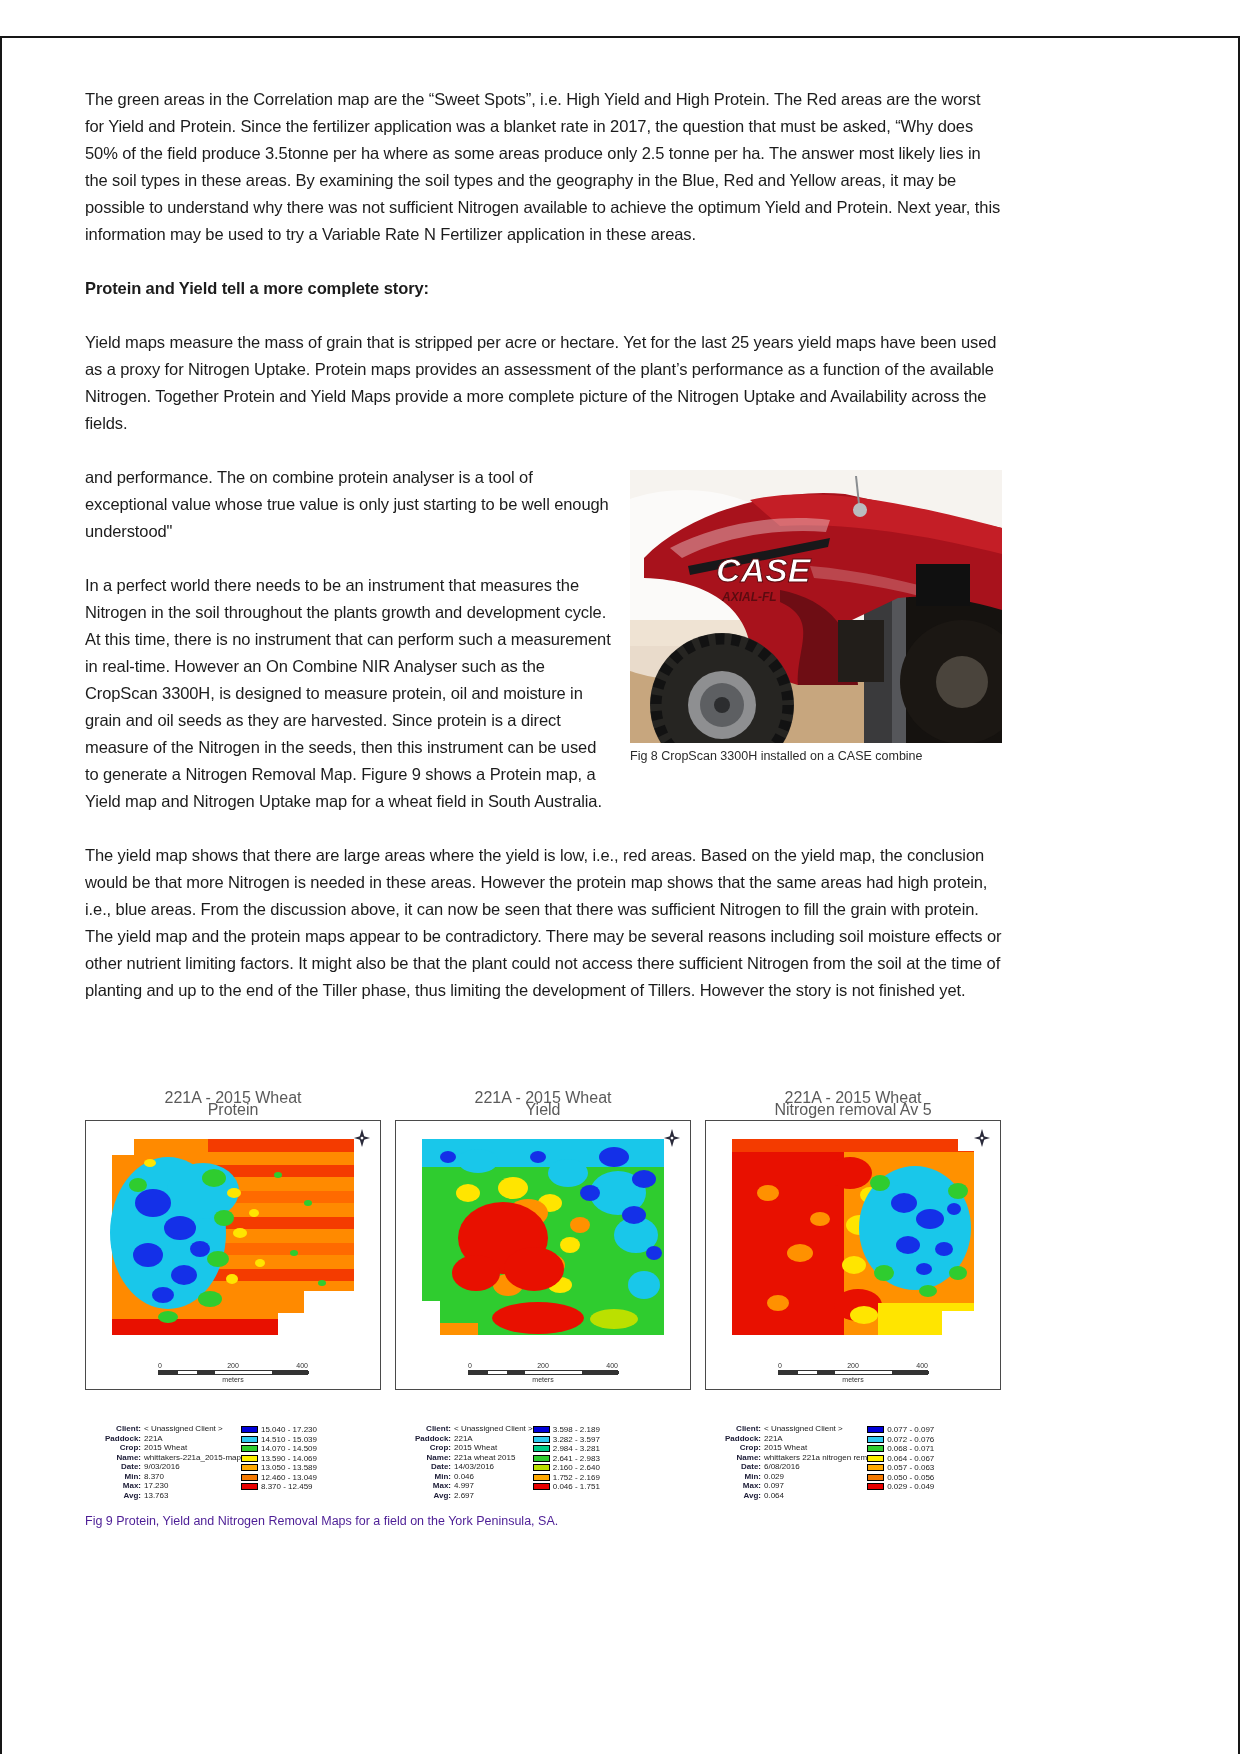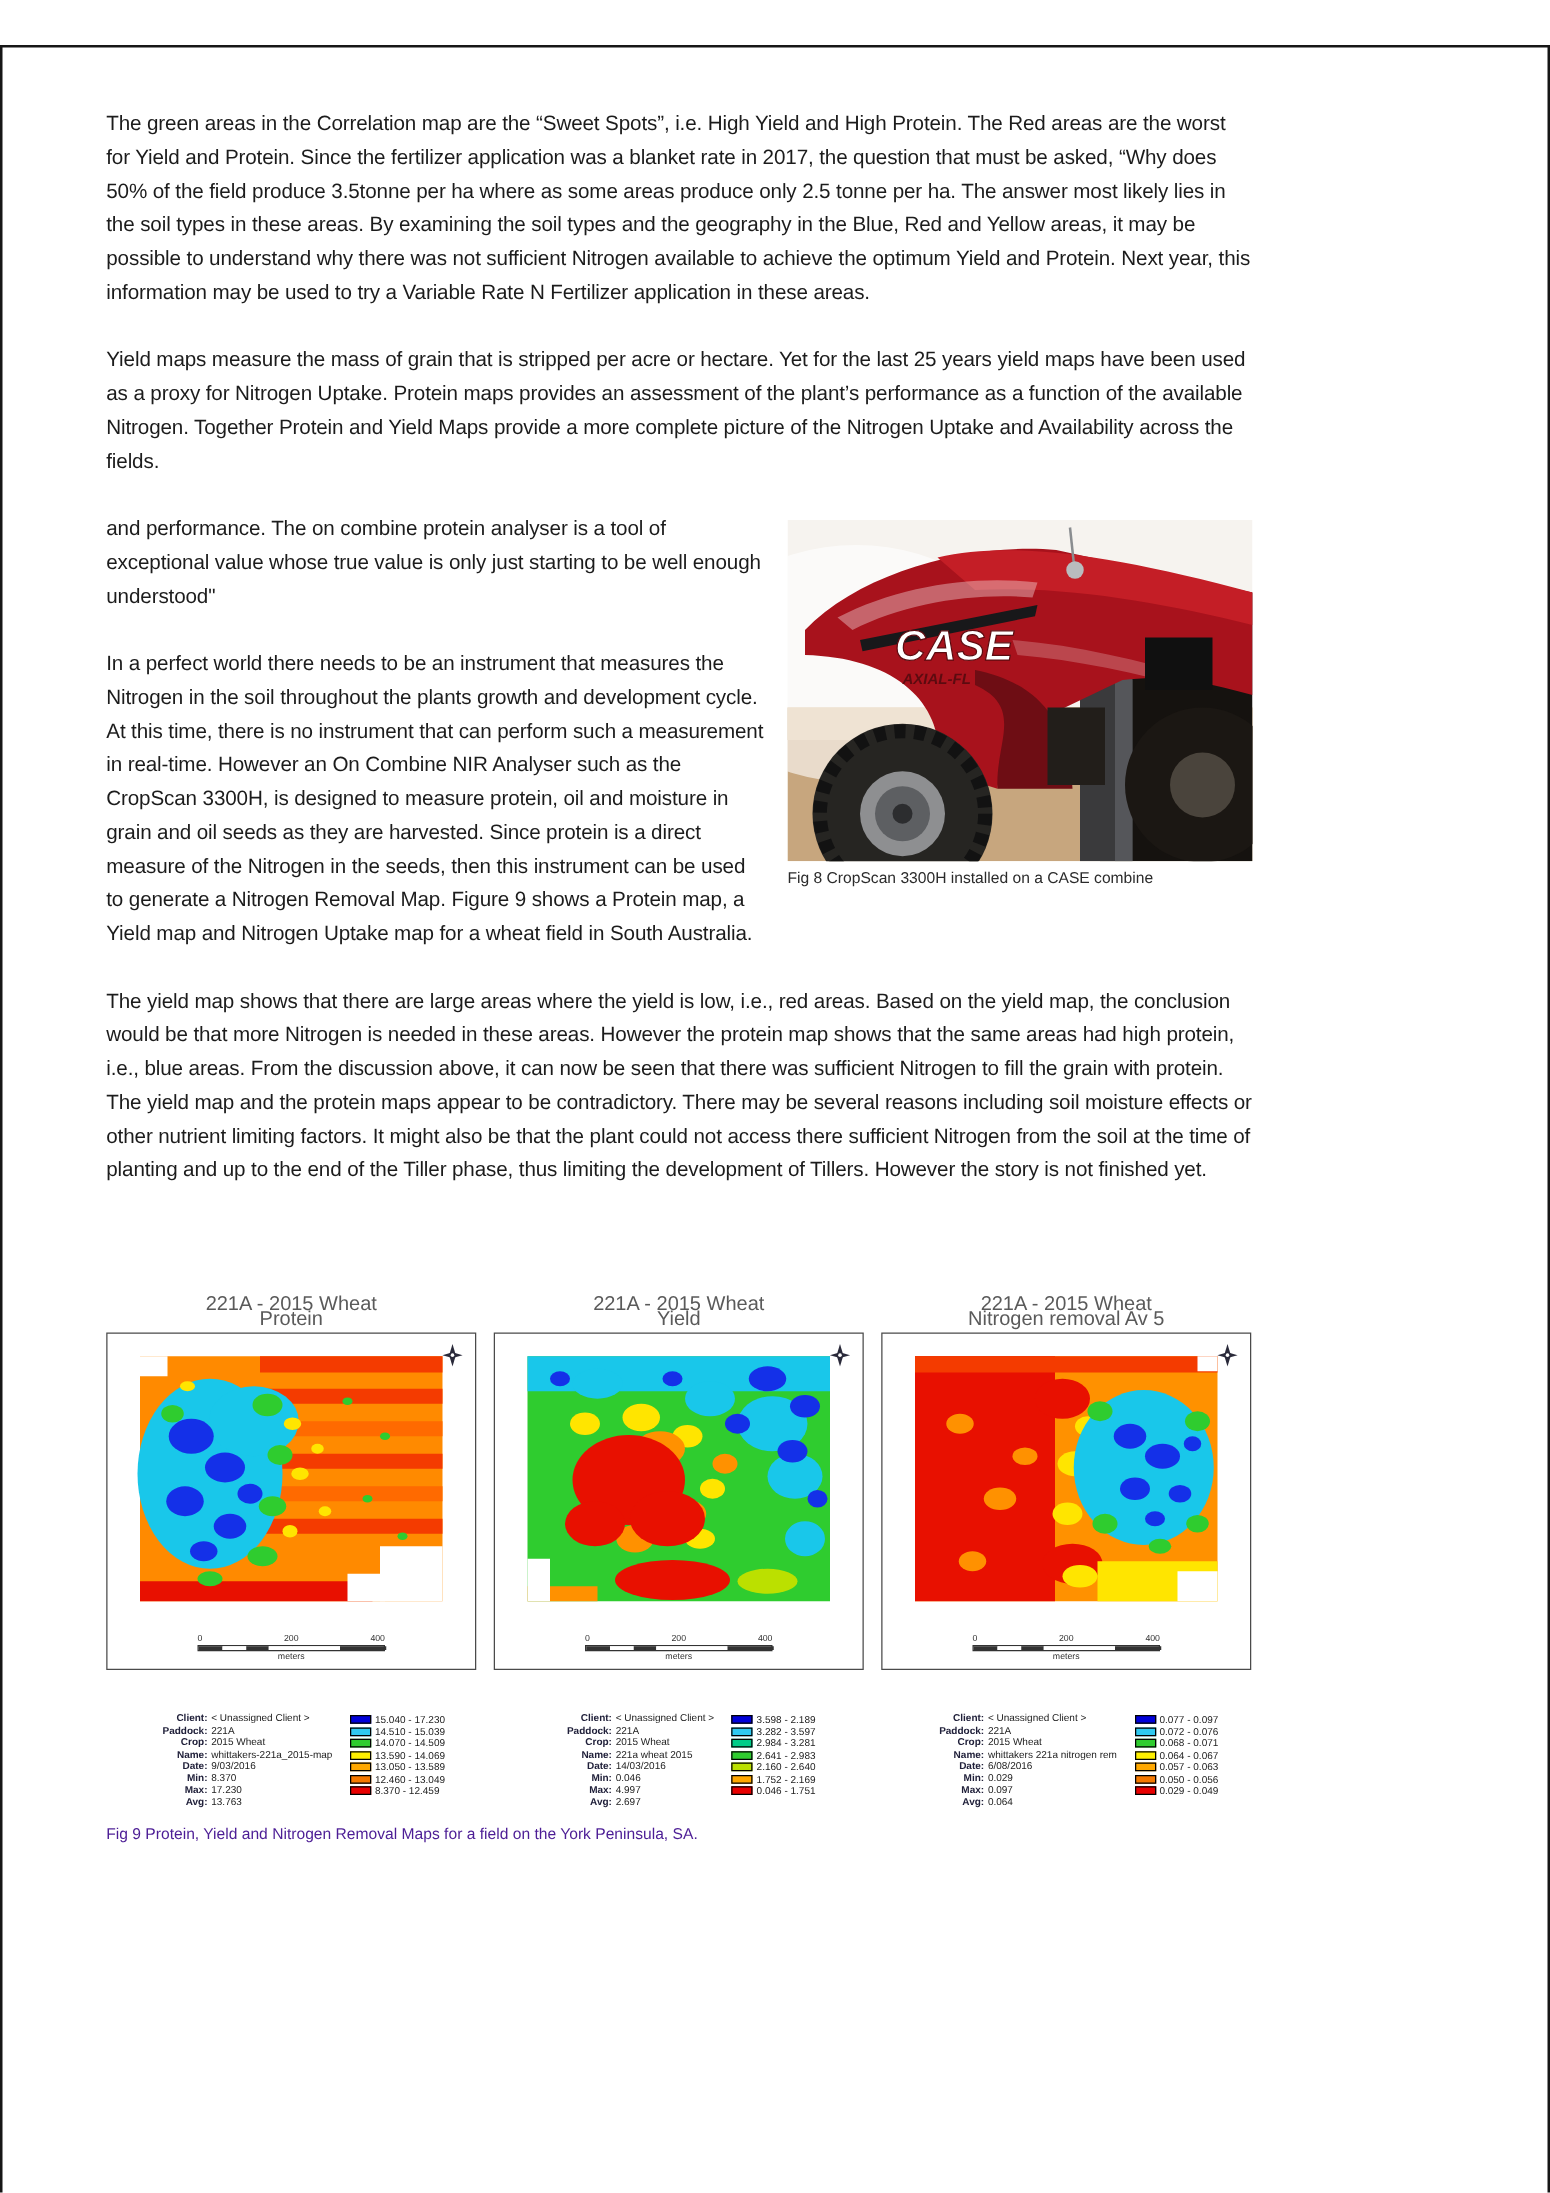--- a/index.html
+++ b/index.html
@@ -46,39 +46,40 @@
   .sb-l span:nth-child(2){ position:absolute; left:50%; transform:translateX(-50%); }
   .sb-l span:nth-child(3){ position:absolute; right:0; }
   .sb-bar { display:flex; height:5px; border:1px solid #333; box-sizing:border-box; }
   .sb-bar i { flex:0 0 18.75px; background:#ffffff; }
   .sb-bar i.b { background:#333333; }
   .sb-bar i.big { flex:0 0 37.5px; }
   .sb-u { text-align:center; font-size:7px; color:#333; margin-top:1px; }
 
   
   .legends-row { display:flex; gap:14px; margin-top:34px; }
-  .legend { width:296px; display:flex; justify-content:center; gap:14px; }
+  .legend { width:296px; display:flex; }
   .lg-fields { }
   .lf { display:flex; font-size:8px; line-height:9.5px; color:#20203a; }
   .ll { width:56px; text-align:right; font-weight:bold; margin-right:3px; white-space:nowrap; }
   .lv { color:#222; white-space:nowrap; }
   .lg-ranges { padding-top:1px; }
   .lr { display:flex; align-items:center; font-size:8px; line-height:9.5px; color:#222; }
   .sw { display:inline-block; width:17px; height:7px; border:1px solid #000; margin-right:3px; box-sizing:border-box; }
 
   .fig9cap { font-size:12.5px; color:#4c1d95; margin-top:14px; }
 </style>
 </head>
 <body>
 
 <div class="page">
   <div class="content">
 
     <div class="para">The green areas in the Correlation map are the “Sweet Spots”, i.e. High Yield and High Protein. The Red areas are the worst for Yield and Protein. Since the fertilizer application was a blanket rate in 2017, the question that must be asked, “Why does 50% of the field produce 3.5tonne per ha where as some areas produce only 2.5 tonne per ha. The answer most likely lies in the soil types in these areas. By examining the soil types and the geography in the Blue, Red and Yellow areas, it may be possible to understand why there was not sufficient Nitrogen available to achieve the optimum Yield and Protein. Next year, this information may be used to try a Variable Rate N Fertilizer application in these areas.</div>
 
+    <div class="para heading">Protein and Yield tell a more complete story:</div>
 
     <div class="para">Yield maps measure the mass of grain that is stripped per acre or hectare.  Yet for the last 25 years yield maps have been used as a proxy for Nitrogen Uptake. Protein maps provides an assessment of the plant’s performance as a function of the available Nitrogen. Together Protein and Yield Maps provide a more complete picture of the Nitrogen Uptake and Availability across the fields.</div>
 
     <div class="wrap">
       <span class="figure">
         <svg viewBox="0 0 372 273" role="img">
           <rect width="372" height="273" fill="#f6f3ef"></rect>
           <rect y="150" width="372" height="123" fill="#c7a67e"></rect>
           <rect y="150" width="372" height="26" fill="#d8b992"></rect>
           <ellipse cx="55" cy="115" rx="130" ry="95" fill="#ffffff" opacity="0.6"></ellipse>

